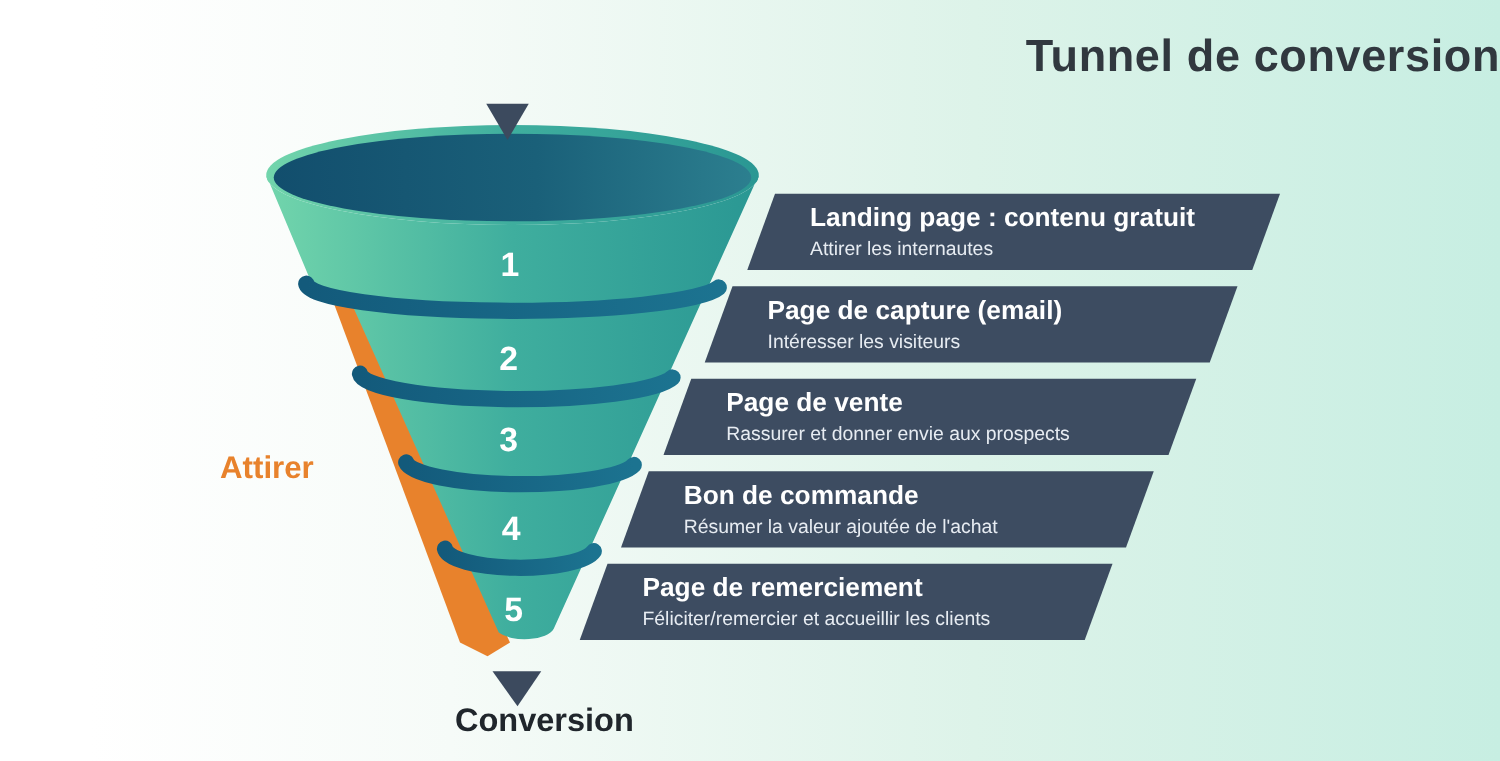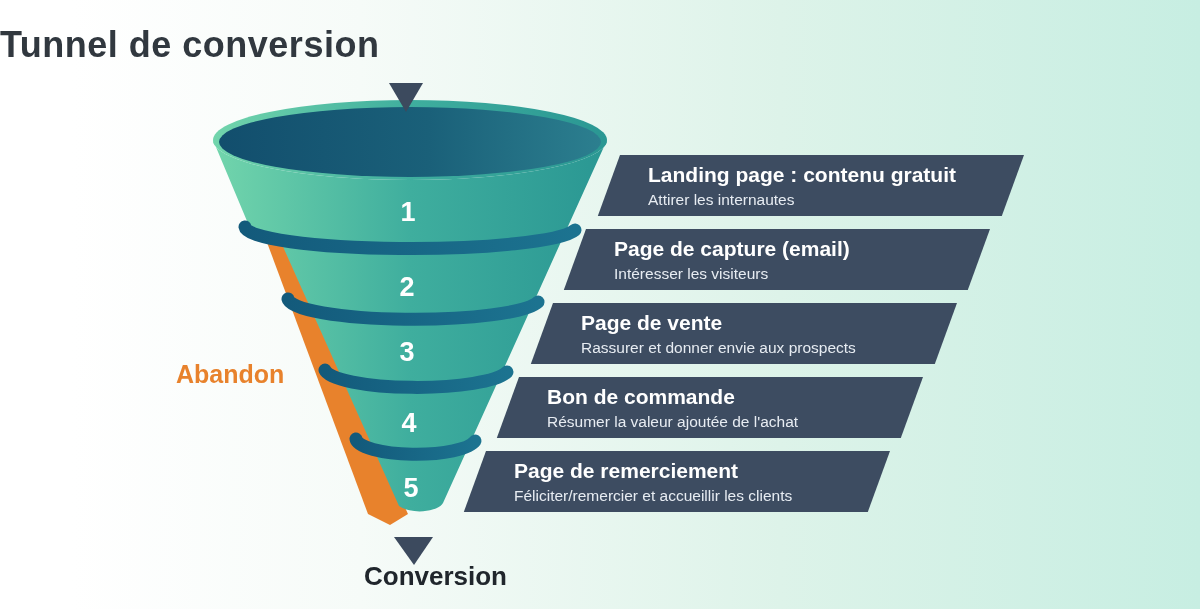--- a/index.html
+++ b/index.html
@@ -5,21 +5,21 @@
   html,body{margin:0;padding:0;}
   .frame{
     position:relative;
     width:1200px;height:609px;
     overflow:hidden;
     background:linear-gradient(90deg,#ffffff 6%,#f6fbf8 30%,#ddf3e9 65%,#c7eee2 100%);
     font-family:"Liberation Sans", sans-serif;
   }
   .main-title{
     position:absolute;left:0;top:24px;width:1200px;
-    text-align:left;
+    text-align:right;
     font-size:36px;font-weight:700;color:#31383f;
     letter-spacing:0.5px;
   }
   .funnel-svg{position:absolute;left:0;top:0;}
   .seg-num{
     font-family:"Liberation Sans", sans-serif;
     font-weight:700;font-size:27px;fill:#ffffff;text-anchor:middle;
   }
   .abandon-label{
     position:absolute;left:176px;top:360px;
@@ -93,21 +93,21 @@
     <text class="seg-num" x="408" y="221">1</text>
     <text class="seg-num" x="407" y="296">2</text>
     <text class="seg-num" x="407" y="361">3</text>
     <text class="seg-num" x="409" y="432">4</text>
     <text class="seg-num" x="411" y="497">5</text>
 
     <polygon points="389,83 423,83 406,112" fill="#3c4a5e"></polygon>
     <polygon points="394,537 433,537 414,565" fill="#3c4a5e"></polygon>
   </svg>
 
-  <div class="abandon-label">Abandon</div>
+  <div class="abandon-label">Attirer</div>
   <div class="conversion-label">Conversion</div>
 
   <div class="stage" style="left:620px;top:155px">
     <div class="stage-inner">
       <div class="stage-title">Landing page : contenu gratuit</div>
       <div class="stage-subtitle">Attirer les internautes</div>
     </div>
   </div>
 
   <div class="stage" style="left:586px;top:229px">

